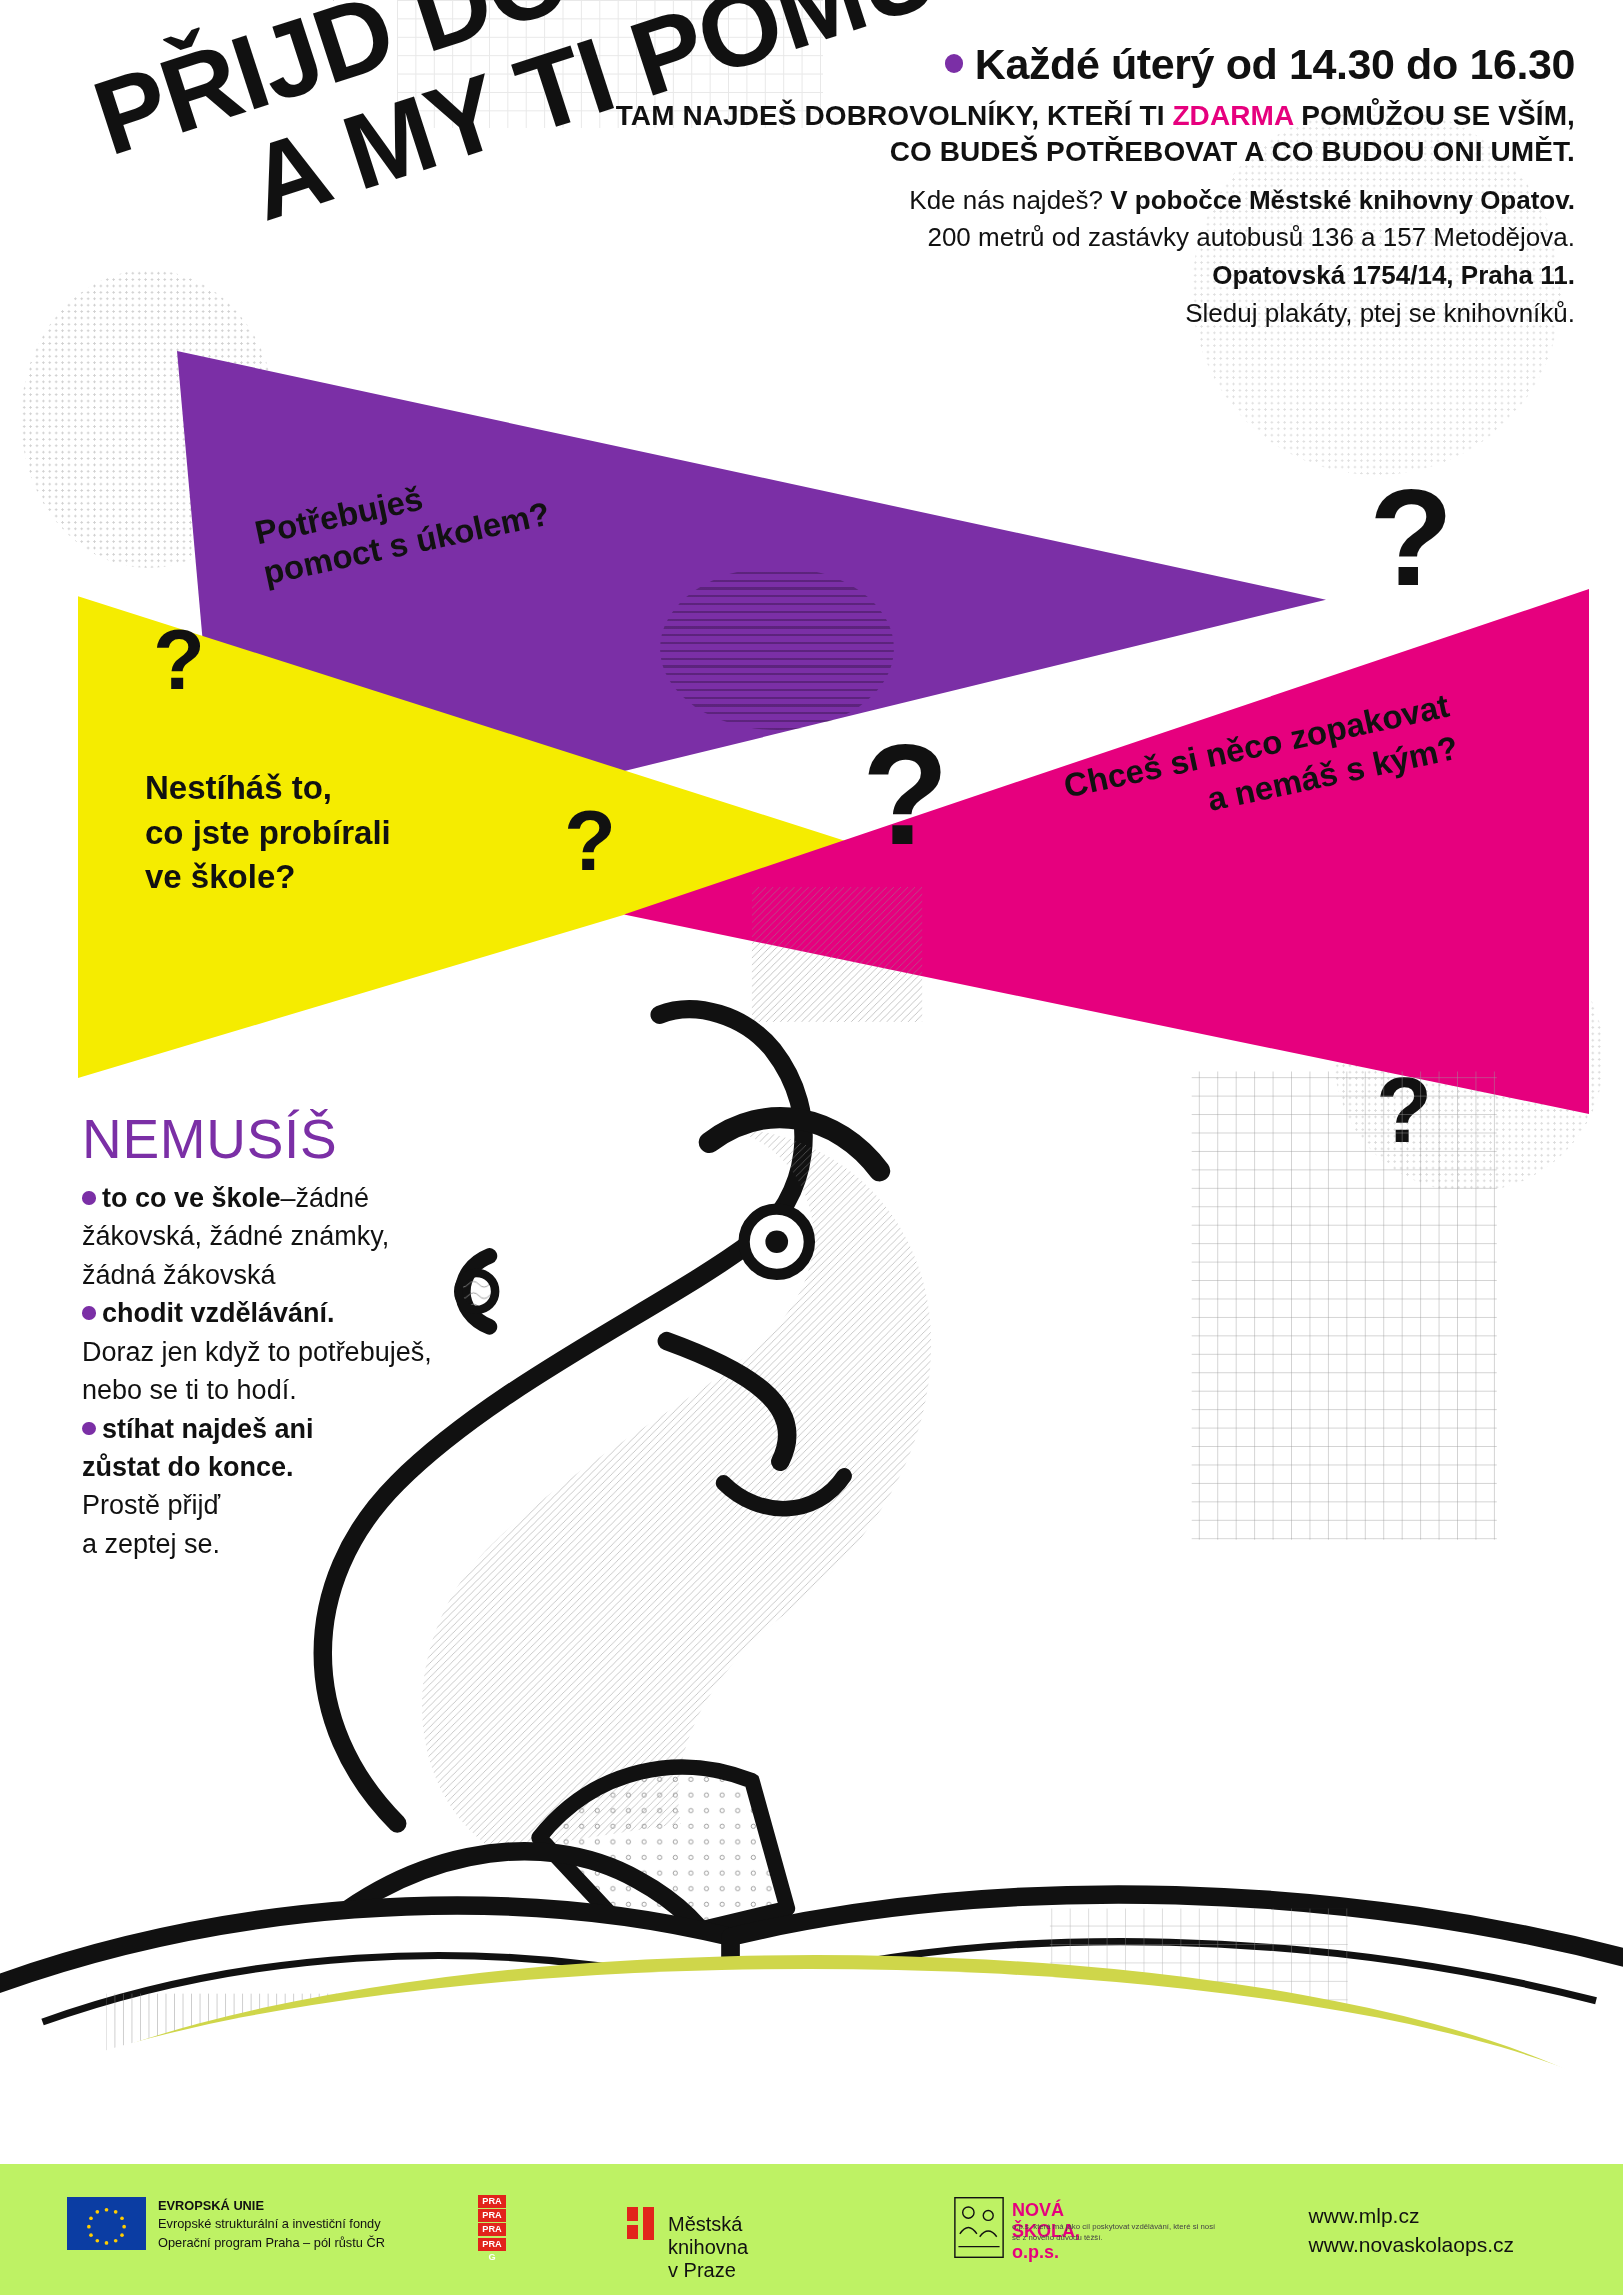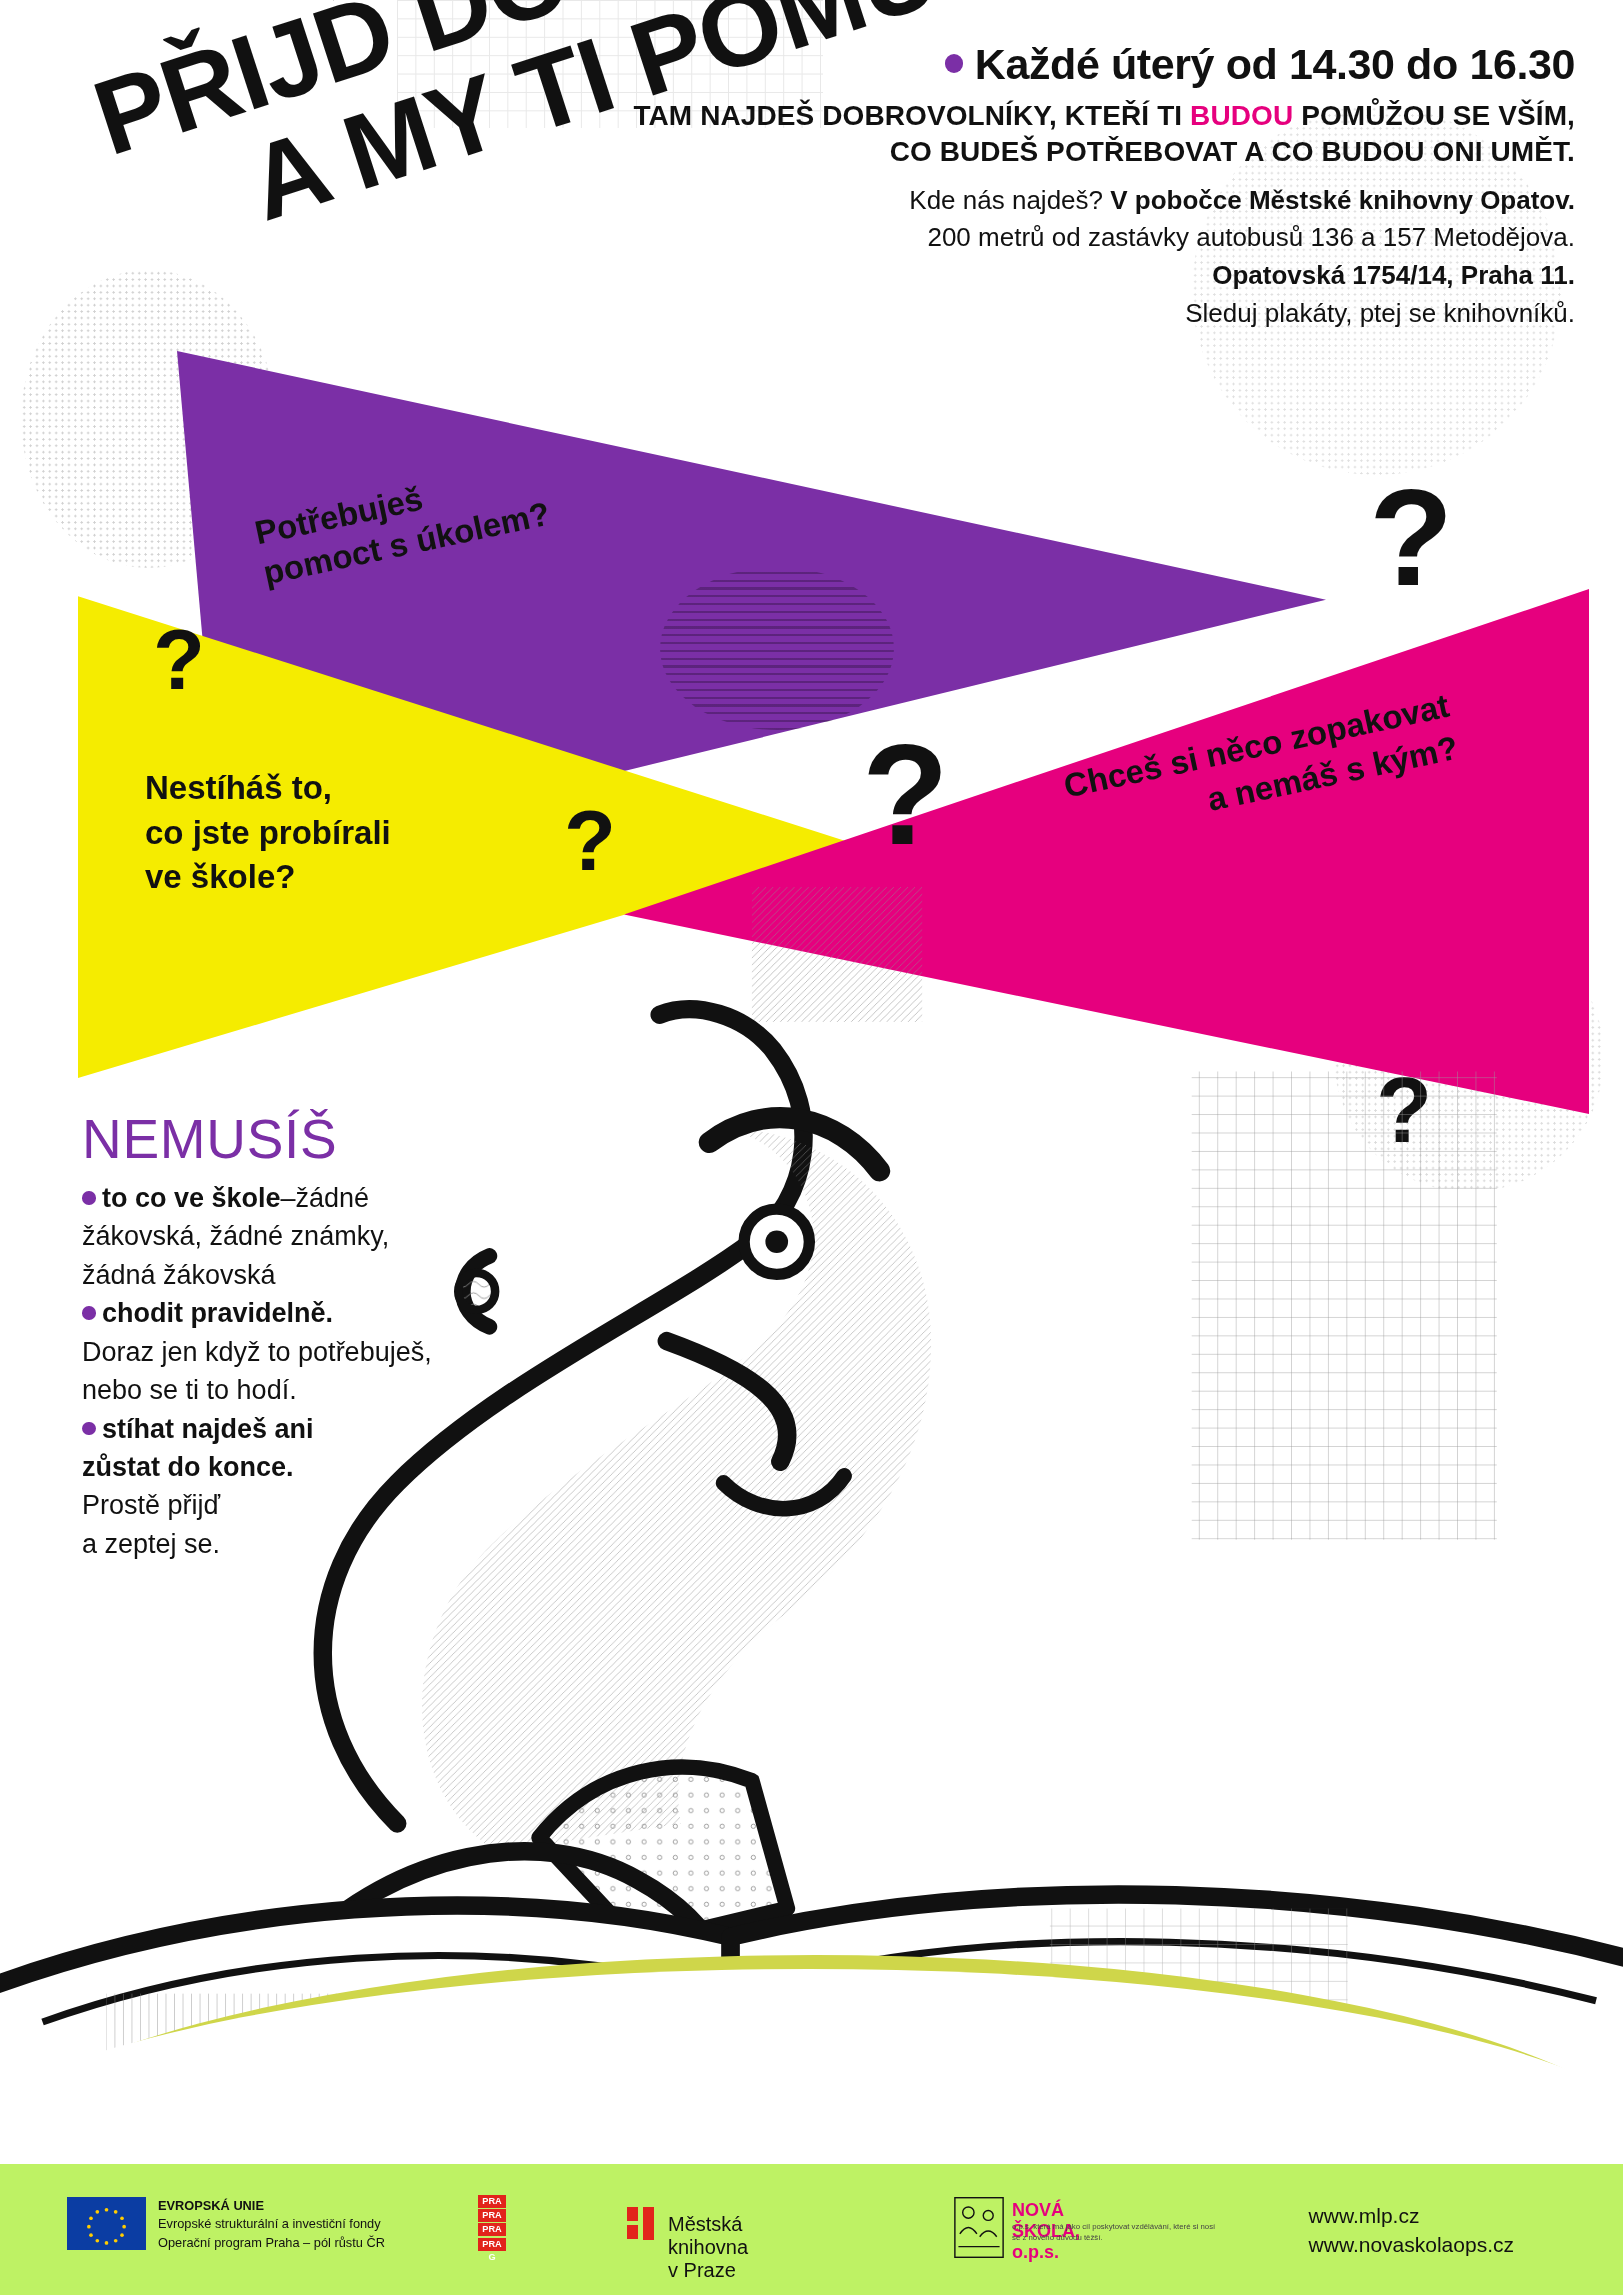--- a/index.html
+++ b/index.html
@@ -129,21 +129,21 @@
   <div class="headline">
     <div class="hl hl1">PŘIJĎ DO KNIHOVNY</div>
     <div class="hl hl2">A MY TI POMŮŽEME!</div>
   </div>
 
   <div class="info">
     <div class="line1">
       <span class="bullet"></span><span>Každé úterý od 14.30 do 16.30</span>
     </div>
     <div class="line2">
-      <span>TAM NAJDEŠ DOBROVOLNÍKY, KTEŘÍ TI </span><span class="zd">BUDOU</span><span> POMŮŽOU SE VŠÍM,</span><br>
+      <span>TAM NAJDEŠ DOBROVOLNÍKY, KTEŘÍ TI </span><span class="zd">ZDARMA</span><span> POMŮŽOU SE VŠÍM,</span><br>
       <span>CO BUDEŠ POTŘEBOVAT A CO BUDOU ONI UMĚT.</span>
     </div>
     <div class="l3">
       <span>Kde nás najdeš? </span><b>V pobočce Městské knihovny Opatov.</b>
     </div>
     <div class="l4">200 metrů od zastávky autobusů 136 a 157 Metodějova.</div>
     <div class="l5">Opatovská 1754/14, Praha 11.</div>
     <div class="l6">Sleduj plakáty, ptej se knihovníků.</div>
   </div>
 
@@ -244,21 +244,21 @@
       <li>
         <span class="dot"></span><span class="b">to co ve škole</span><span class="sub">–žádné</span>
       </li>
       <li>
         <span class="sub">žákovská, žádné známky,</span>
       </li>
       <li>
         <span class="sub">žádná žákovská</span>
       </li>
       <li>
-        <span class="dot"></span><span class="b">chodit pravidelně.</span>
+        <span class="dot"></span><span class="b">chodit vzdělávání.</span>
       </li>
       <li>
         <span class="sub">Doraz jen když to potřebuješ,</span>
       </li>
       <li>
         <span class="sub">nebo se ti to hodí.</span>
       </li>
       <li>
         <span class="dot"></span><span class="b">stíhat najdeš ani</span>
       </li>

